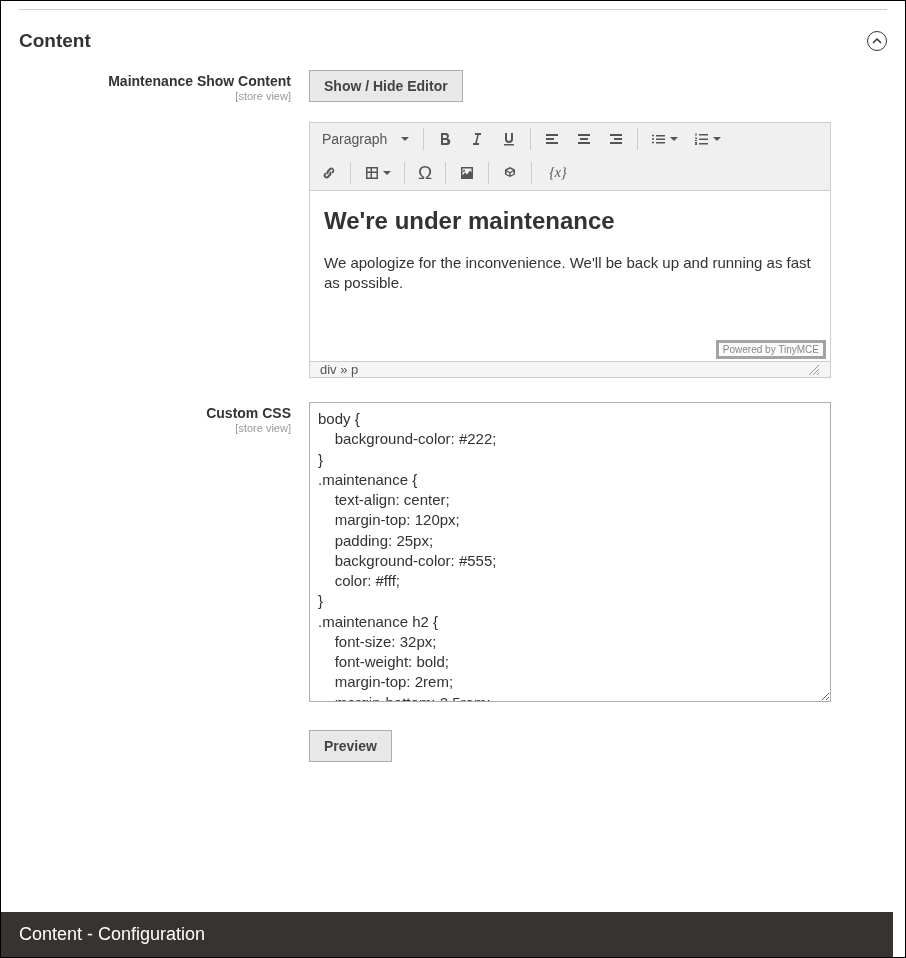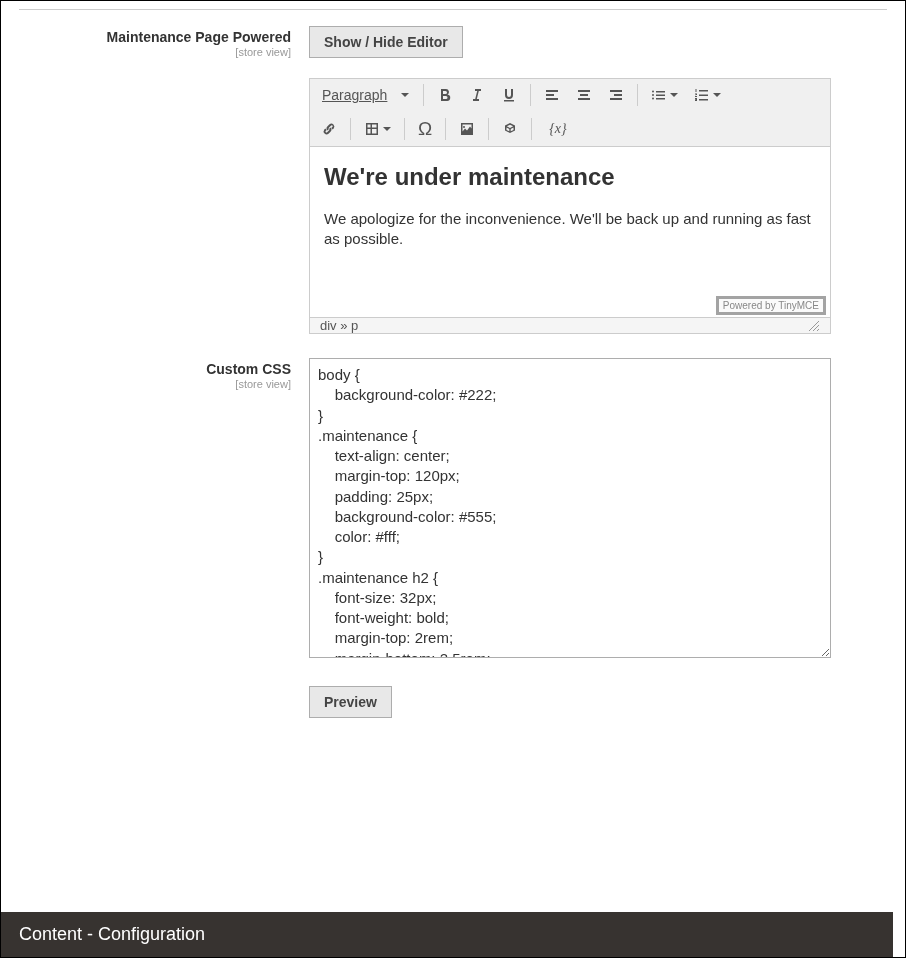--- a/index.html
+++ b/index.html
@@ -97,21 +97,20 @@
 .tb-format {
   background: transparent;
   border: none;
   padding: 6px 8px;
   font-size: 14px;
   color: #555;
   cursor: pointer;
   display: inline-flex;
   align-items: center;
   gap: 14px;
-  text-decoration: underline;
 }
 .tb-btn {
   background: transparent;
   border: none;
   padding: 6px 7px;
   color: #555;
   cursor: pointer;
   display: inline-flex;
   align-items: center;
   justify-content: center;
@@ -208,24 +207,32 @@
   padding: 12px 18px;
   font-size: 18px;
 }
 </style>
 </head>
 <body>
 
 <div class="main-content">
   <div class="top-rule"></div>
 
+  <div class="section-header">
+    <div class="section-title">Content</div>
+    <div class="collapse-icon">
+      <svg viewBox="0 0 10 10">
+          <path d="M1 7 L5 3 L9 7" stroke="#333" stroke-width="1.5" fill="none"></path>
+        </svg>
+    </div>
+  </div>
 
   <div class="field-row">
     <div class="field-label-col">
-      <div class="field-label">Maintenance Page Powered</div>
+      <div class="field-label">Maintenance Show Content</div>
       <div class="field-scope">[store view]</div>
     </div>
     <div class="field-value-col">
       <button class="btn">Show / Hide Editor</button>
 
       <div class="editor-box">
         <div class="toolbar">
           <button class="tb-format">
             <span>Paragraph</span>
             <span class="tb-caret"></span>

